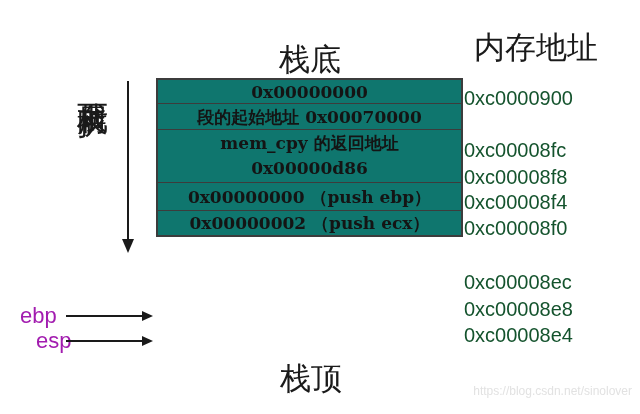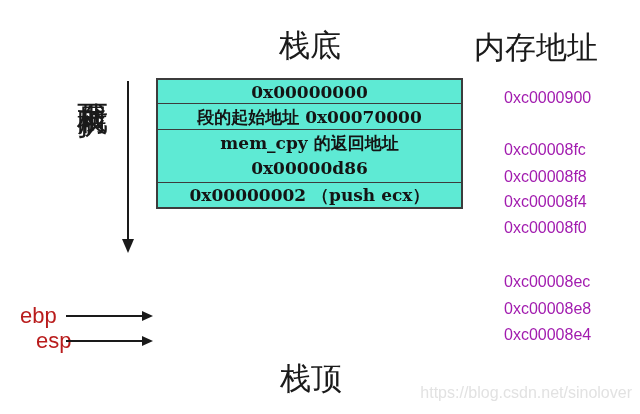--- a/index.html
+++ b/index.html
@@ -3,72 +3,72 @@
 <meta charset="utf-8">
 <style>
   * { margin:0; padding:0; box-sizing:border-box; }
   html,body { background:#ffffff; }
   body {
     width:640px; height:414px; position:relative; overflow:hidden;
     font-family:"Liberation Sans","DejaVu Sans",sans-serif;
     color:#141414;
   }
   .lbl-big { position:absolute; font-size:31px; color:#1a1a1a; white-space:nowrap; }
-  #stack-bottom-label { left:279px; top:25px; }
+  #stack-bottom-label { left:279px; top:39px; }
   #memory-address-label { left:474px; top:27px;font-family:Liberation Serif, serif; }
   #stack-top-label { left:280px; top:358px; }
 
   
   #grow-label {
     position:absolute; left:73px; top:78px; height:180px;
     writing-mode:vertical-rl; text-orientation:upright;
     font-size:31px; line-height:38px; letter-spacing:1px; color:#1a1a1a;
   }
   
   #down-arrow-line { position:absolute; left:127px; top:81px; width:2px; height:158px; background:#1a1a1a; }
   #down-arrow-head { position:absolute; left:122px; top:239px; width:0; height:0;
     border-left:6px solid transparent; border-right:6px solid transparent; border-top:14px solid #1a1a1a; }
 
   
   #stack-table {
     position:absolute; left:156px; top:78px; width:307px;
-    border:2px solid #3c3c3c; background:#5eead4;
+    border:2px solid #3c3c3c; background:#0f766e;
   }
   .stack-row {
     display:flex; align-items:center; justify-content:center;
     border-bottom:1px solid #3c3c3c; text-align:center;
   }
   .stack-row:last-child { border-bottom:none; }
   .stack-row .cell {
     font-family:"DejaVu Serif","Liberation Serif",serif;
     font-weight:bold; font-size:17px; color:#141414;
     white-space:pre-line; line-height:24px;
   }
   .r1{height:24px} .r2{height:51px} .r3{height:29px} .r4{height:26px}
   .r5{height:26px} .r6{height:53px} .r7{height:28px} .r8{height:24px}
   .r2 .cell, .r6 .cell { line-height:25px; }
 
   
-  .addr { position:absolute; left:504px; font-size:16px; line-height:20px; color:#a21caf; white-space:nowrap; }
+  .addr { position:absolute; left:464px; font-size:20px; line-height:20px; color:#14532d; white-space:nowrap; }
   #addr-0{top:88px} #addr-1{top:140px} #addr-2{top:167px} #addr-3{top:192px}
   #addr-4{top:218px} #addr-5{top:272px} #addr-6{top:299px} #addr-7{top:325px}
 
   
-  .reg-label { position:absolute; font-size:22px; line-height:26px; color:#b91c1c; }
+  .reg-label { position:absolute; font-size:22px; line-height:26px; color:#a21caf; }
   #ebp-label { left:20px; top:303px; }
   #esp-label { left:36px; top:328px; }
   .reg-line { position:absolute; left:66px; width:78px; height:2px; background:#1a1a1a; }
   #ebp-arrow-line { top:315px; }
   #esp-arrow-line { top:340px; }
   .reg-head { position:absolute; left:142px; width:0; height:0;
     border-top:5px solid transparent; border-bottom:5px solid transparent; border-left:11px solid #1a1a1a; }
   #ebp-arrow-head { top:311px; }
   #esp-arrow-head { top:336px; }
 
-  #watermark { position:absolute; right:8px; top:384px; font-size:16px; color:#e2e2e2; white-space:nowrap; }
+  #watermark { position:absolute; right:8px; top:384px; font-size:12px; color:#e2e2e2; white-space:nowrap; }
 </style>
 </head>
 <body>
 
 <div class="lbl-big" id="stack-bottom-label">栈底</div>
 <div class="lbl-big" id="memory-address-label">内存地址</div>
 
 <div id="grow-label">栈向下扩展</div>
 <div id="down-arrow-line"></div>
 <div id="down-arrow-head"></div>
@@ -76,20 +76,23 @@
 <div id="stack-table">
   <div class="stack-row r1">
       <span class="cell">0x00000000</span>
     </div>
   <div class="stack-row r4">
       <span class="cell">段的起始地址 0x00070000</span>
     </div>
   <div class="stack-row r6">
       <span class="cell">mem_cpy 的返回地址
 0x00000d86</span>
+    </div>
+  <div class="stack-row r7">
+      <span class="cell">0x00000000 （push ebp）</span>
     </div>
   <div class="stack-row r8">
       <span class="cell">0x00000002 （push ecx）</span>
     </div>
 </div>
 
 <div class="addr" id="addr-0">0xc0000900</div>
 <div class="addr" id="addr-1">0xc00008fc</div>
 <div class="addr" id="addr-2">0xc00008f8</div>
 <div class="addr" id="addr-3">0xc00008f4</div>

